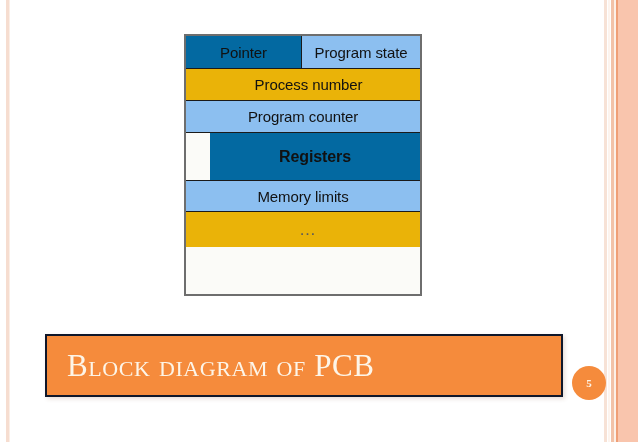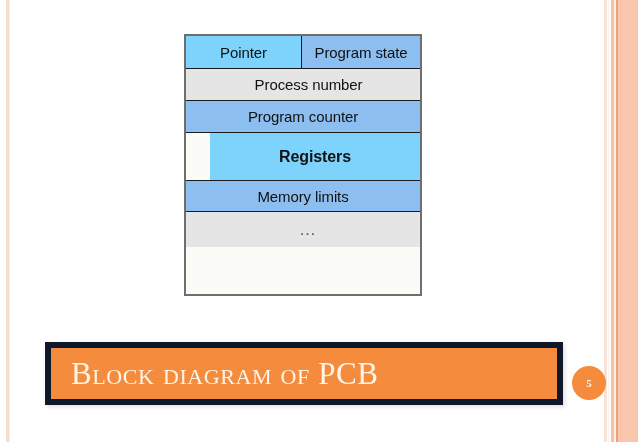--- a/index.html
+++ b/index.html
@@ -89,45 +89,45 @@
     align-items: center;
     justify-content: center;
     font-size: 15px;
     color: #111111;
     letter-spacing: -0.1px;
     white-space: nowrap;
     height: 100%;
   }
   .pcb-cell.full { width: 100%; }
 
-  .c-green { background: #7dd3fc; }
+  .c-green { background: #0369a1; }
   .c-blue  { background: #8cbff0; }
-  .c-white { background: #e5e5e5; padding-left: 11px; }
+  .c-white { background: #eab308; padding-left: 11px; }
 
   .split-left  { width: 117px; border-right: 1px solid #1a1a1a; }
   .split-right { width: 119px; }
 
   .r-h1 { height: 33px; }
   .r-h2 { height: 32px; }
   .r-h3 { height: 31px; }
   .r-tall { height: 48px; padding-left: 24px; }
   .r-last { height: 35px; }
 
   .bold { font-weight: bold; font-size: 16px; }
   .ellipsis { font-size: 17px; letter-spacing: 2px; color: #5a5a5a; }
 
   
   .title-bar {
     position: absolute;
     left: 45px;
-    top: 342px;
+    top: 334px;
     width: 518px;
     height: 63px;
     background: #f58b3c;
-    border: 6px solid #0f172a;
+    border: 2px solid #0f172a;
     box-sizing: border-box;
     box-shadow: 2px 2px 4px rgba(120,80,50,0.18);
     display: flex;
     align-items: center;
   }
   .title-text {
     font-family: "Liberation Serif", serif;
     font-variant: small-caps;
     font-size: 31px;
     color: #fdf5e8;

